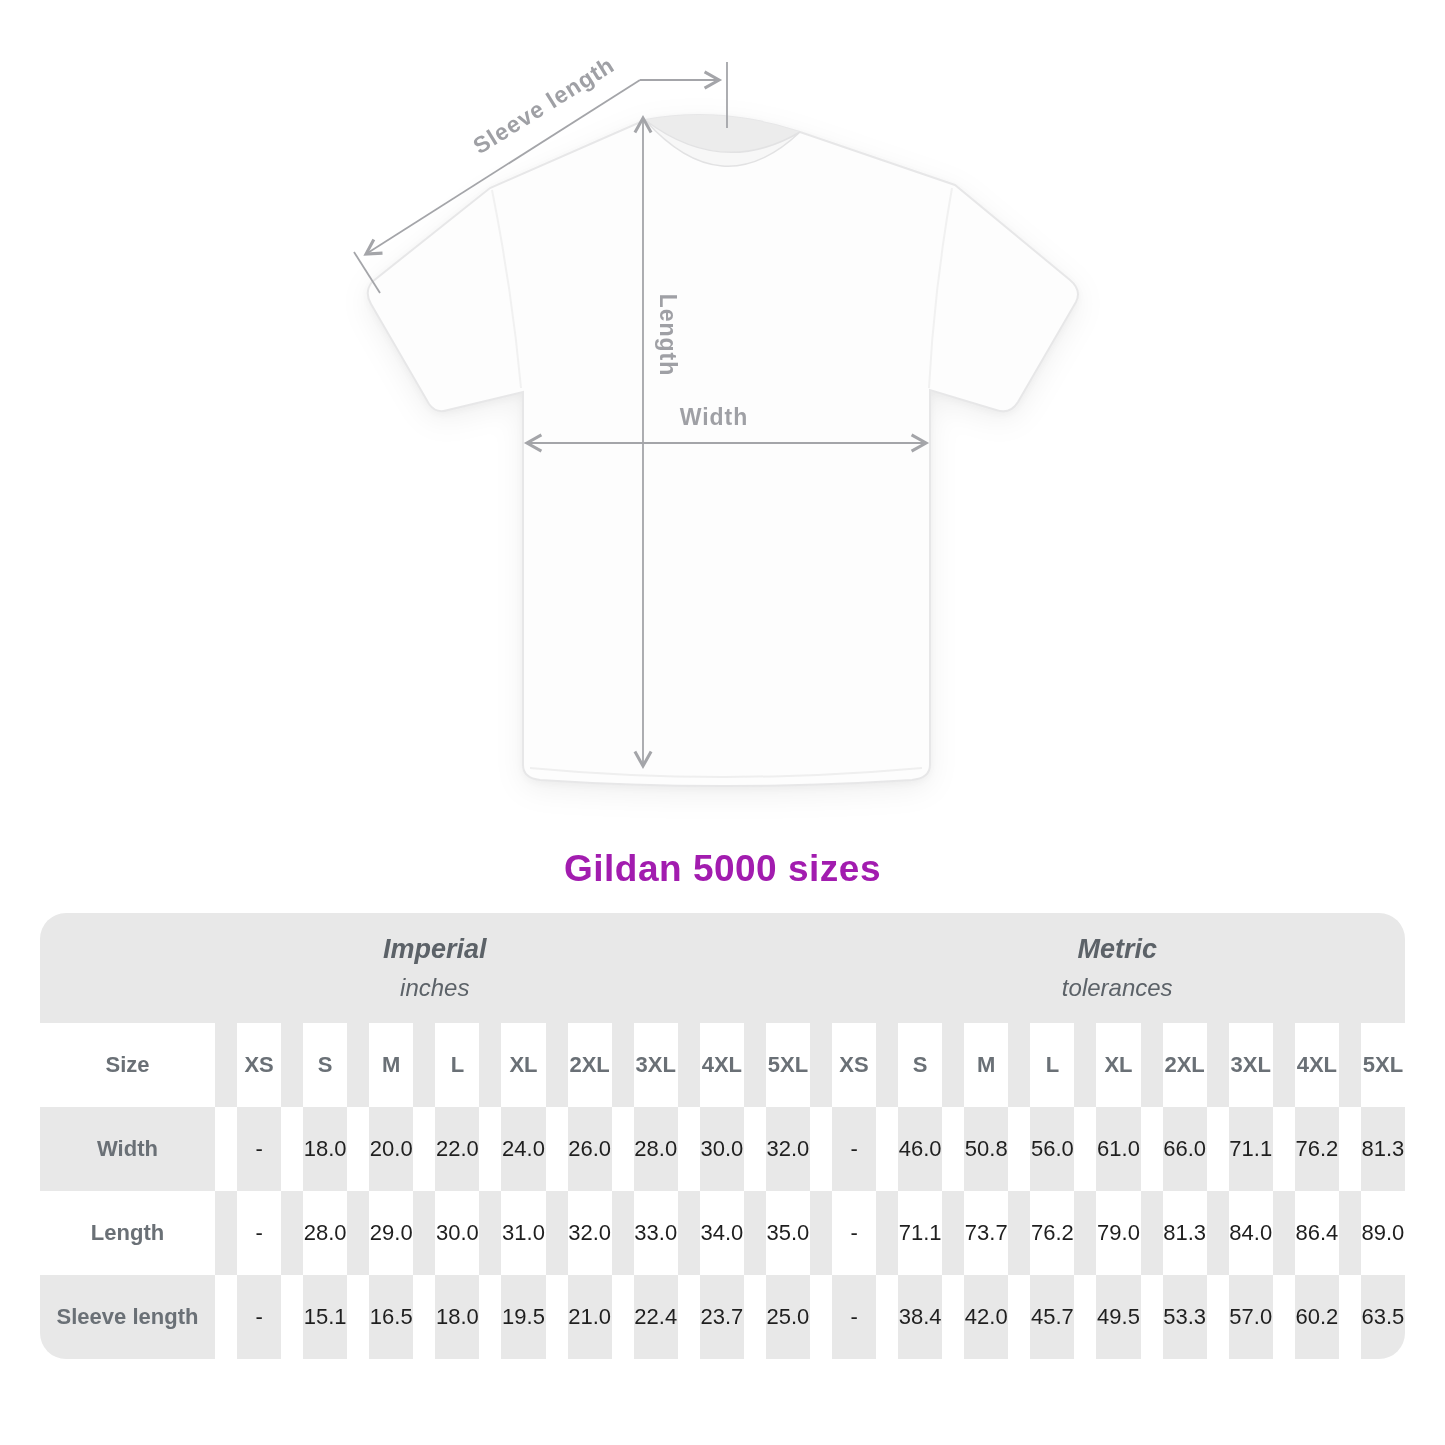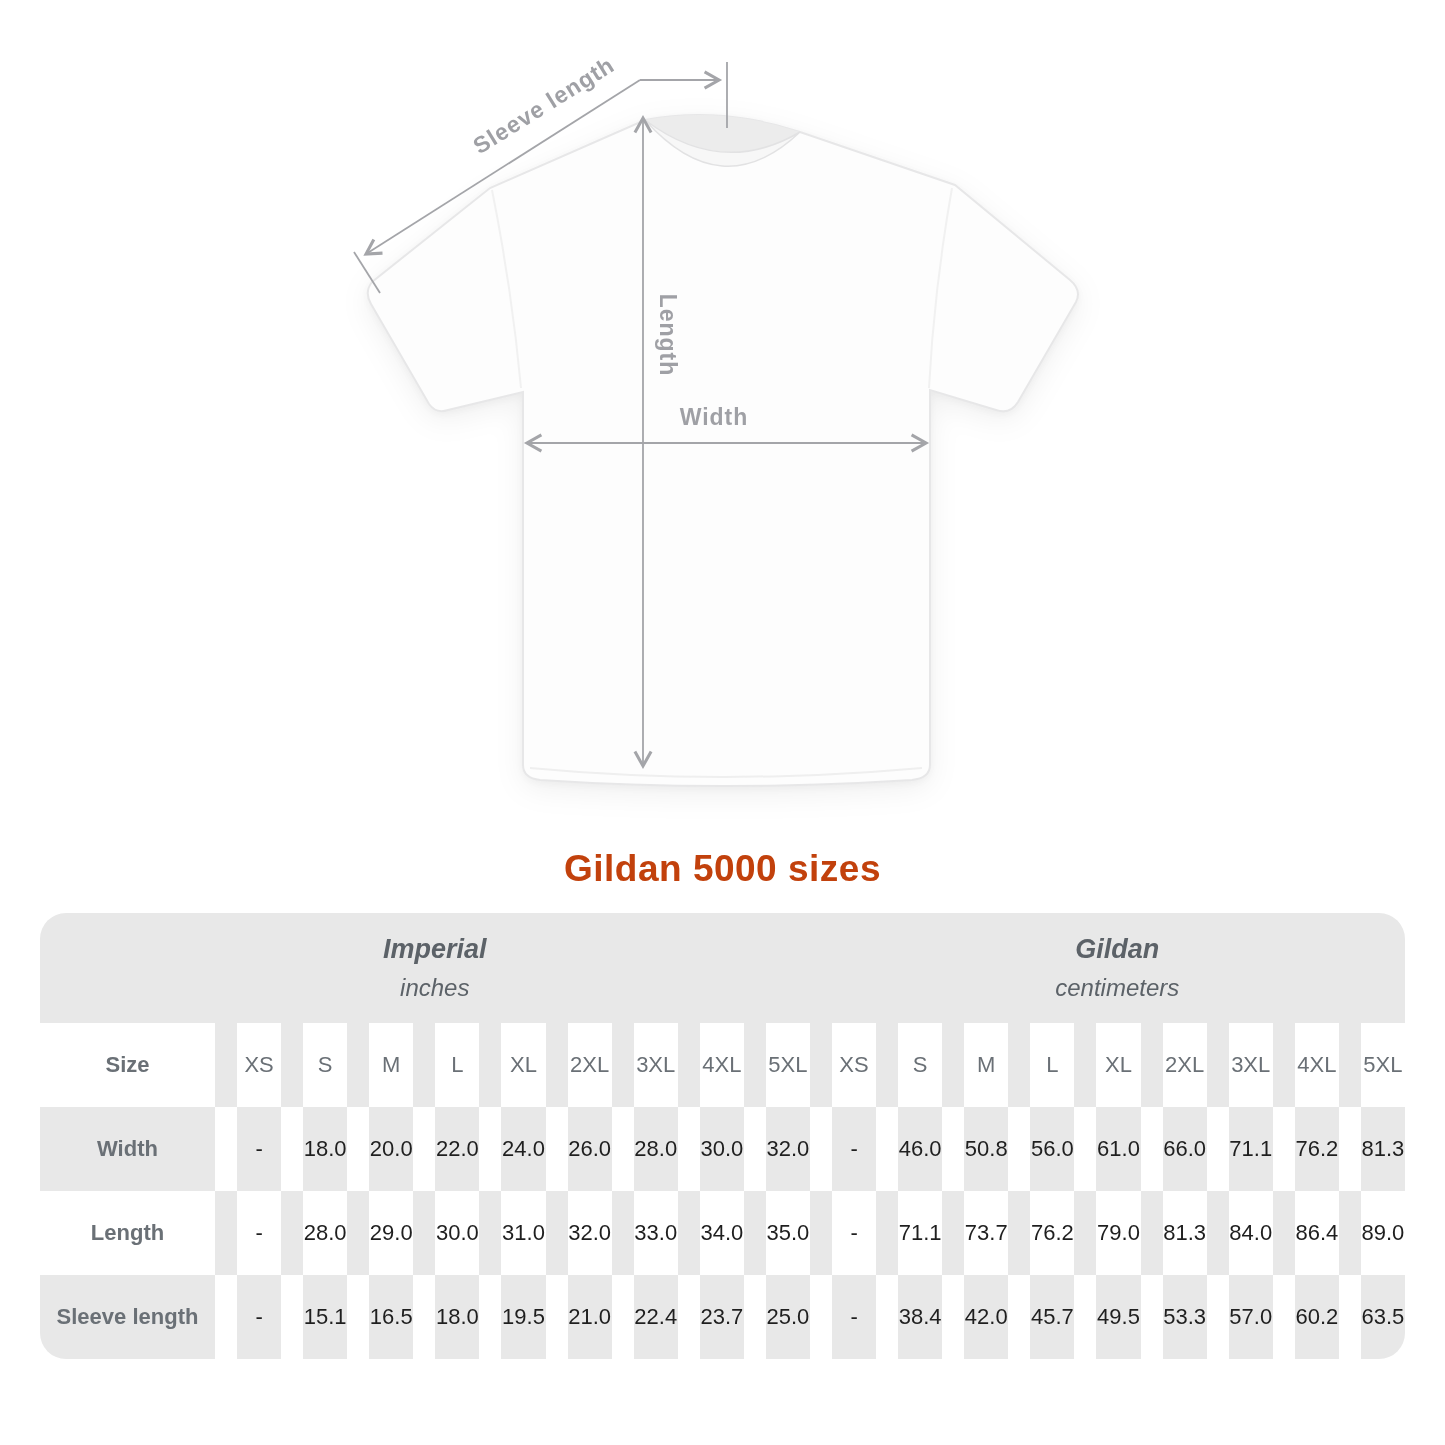--- a/index.html
+++ b/index.html
@@ -5,42 +5,42 @@
   html,body{margin:0;padding:0;background:#ffffff;}
   body{width:1445px;height:1445px;overflow:hidden;
        font-family:"Liberation Sans", sans-serif;}
   .page{width:1445px;height:1445px;position:relative;}
 
   
   .diagram-wrap{width:1445px;height:820px;display:block;}
 
   
   .page-title{margin:28px 0 0;text-align:center;font-size:37px;font-weight:bold;
-              color:#c2410c;letter-spacing:.5px;}
+              color:#a21caf;letter-spacing:.5px;}
   .page-subtitle{margin:7px 0 0;text-align:center;font-style:italic;
                  font-size:22px;color:#4d4d4d;}
 
   
   .size-table{width:1365px;margin:23px auto 0;border-radius:26px;overflow:hidden;
               background:#ffffff;}
   .band{height:110px;background:#e8e8e8;display:flex;}
   .band-half{display:flex;flex-direction:column;align-items:center;justify-content:center;padding-left:24px;}
   .band-half.imperial{width:56.3%;}
   .band-half.metric{width:43.7%;}
   .band-name{font-size:27px;font-weight:bold;font-style:italic;color:#5c6268;}
   .band-unit{font-size:24px;font-style:italic;color:#5c6268;margin-top:9px;}
 
   .trow{display:grid;grid-template-columns:175px repeat(18,1fr);column-gap:22px;height:84px;}
   .trow.cells-white{background:#e8e8e8;}
   .trow.cells-white .tcell{background:#ffffff;}
   .trow.cells-gray{background:#ffffff;}
   .trow.cells-gray .tcell{background:#e8e8e8;}
   .tcell{display:flex;align-items:center;justify-content:center;font-size:22px;}
   .label-cell{font-weight:bold;color:#6a7076;}
-  .head-cell{font-weight:normal;color:#6a7076;text-align:center;}
+  .head-cell{font-weight:bold;color:#6a7076;text-align:center;}
   .value-cell{color:#1f1f1f;}
 
   .dim-label{font-size:23px;font-weight:bold;fill:#9fa0a5;letter-spacing:1px;}
 </style>
 </head>
 <body>
 
 <div class="page">
 
   <svg class="diagram-wrap" viewBox="0 0 1445 820">
@@ -97,22 +97,22 @@
 
   <h1 class="page-title">Gildan 5000 sizes</h1>
 
   <div class="size-table">
     <div class="band">
       <div class="band-half imperial">
         <div class="band-name">Imperial</div>
         <div class="band-unit">inches</div>
       </div>
       <div class="band-half metric">
-        <div class="band-name">Gildan</div>
-        <div class="band-unit">centimeters</div>
+        <div class="band-name">Metric</div>
+        <div class="band-unit">tolerances</div>
       </div>
     </div>
     <div id="table-rows">
         <div class="trow cells-white">
           <div class="tcell label-cell">Size</div>
           <div class="tcell head-cell">XS</div>
           <div class="tcell head-cell">S</div>
           <div class="tcell head-cell">M</div>
           <div class="tcell head-cell">L</div>
           <div class="tcell head-cell">XL</div>

